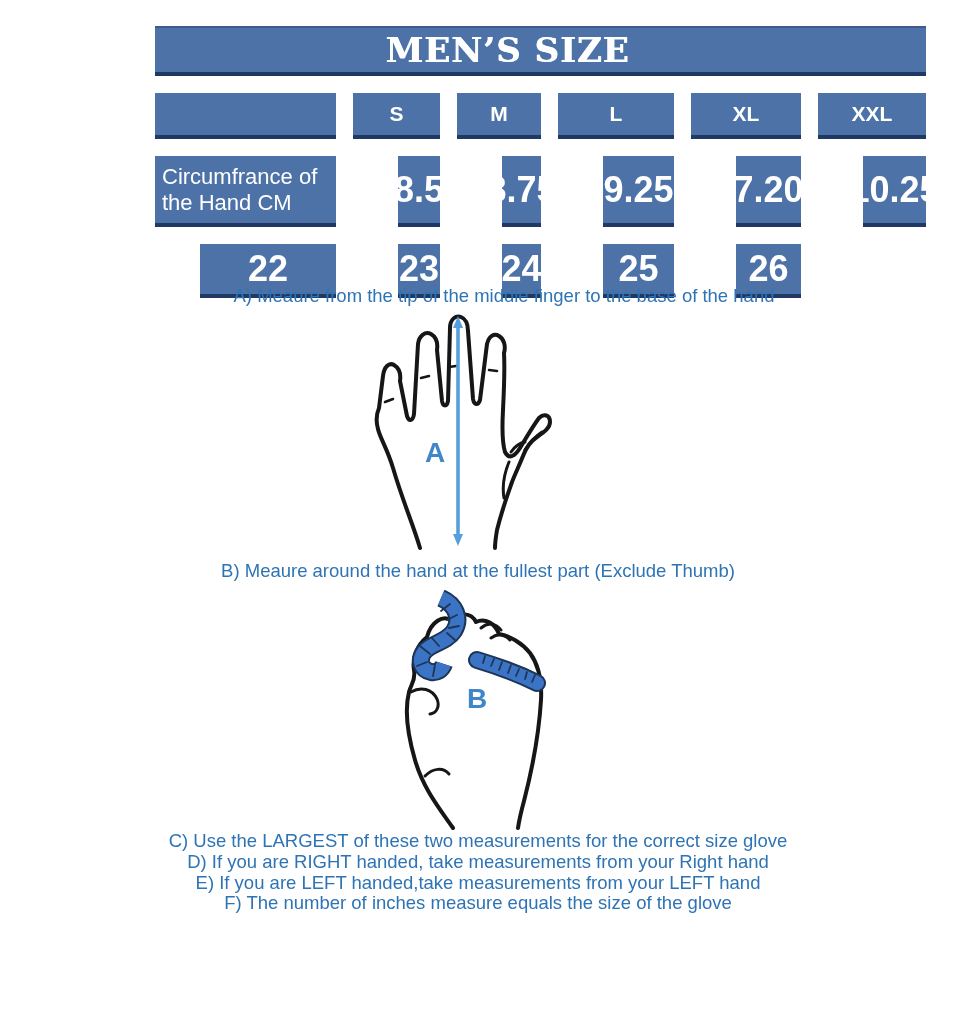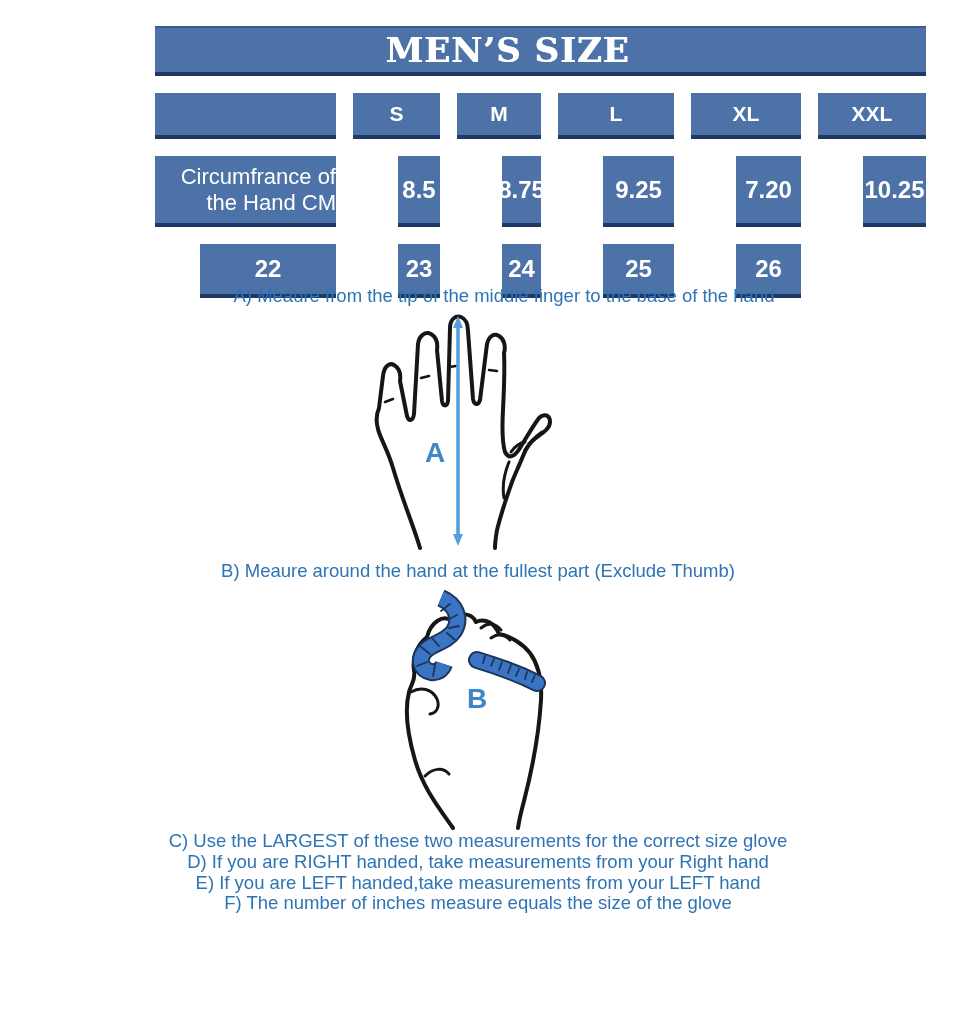--- a/index.html
+++ b/index.html
@@ -22,23 +22,23 @@
     display:flex;align-items:center;justify-content:center;
   }
   .title-cell{
     grid-column:1 / -1;
     border-top:2px solid #3c5c8e;
     font-family:"DejaVu Serif", serif;
     font-weight:bold;font-size:34px;letter-spacing:1px;
   }
   .title-text{position:relative;left:-33px;text-shadow:0.6px 0 0 #fff;}
   .col-head{font-weight:bold;font-size:21px;}
-  .row-label{font-size:22px;justify-content:flex-start;padding-left:18px;line-height:26px;text-align:right;}
+  .row-label{font-size:22px;justify-content:flex-start;padding-left:7px;line-height:26px;text-align:left;}
   .row-label.center{justify-content:center;padding-left:0;text-align:center;}
-  .value-cell{font-weight:bold;font-size:24px;margin-left:45px;}
+  .value-cell{font-weight:bold;font-size:36px;margin-left:45px;}
   .instruction{
     position:absolute;left:0;width:956px;text-align:center;
     color:var(--instruction-blue);font-size:18.5px;
   }
   .line-a{top:285px;margin-left:26px;}
   .line-b{top:560px;}
   .instruction-block{
     position:absolute;left:0;top:831px;width:956px;text-align:center;
     color:var(--instruction-blue);font-size:18.5px;line-height:20.8px;
   }

